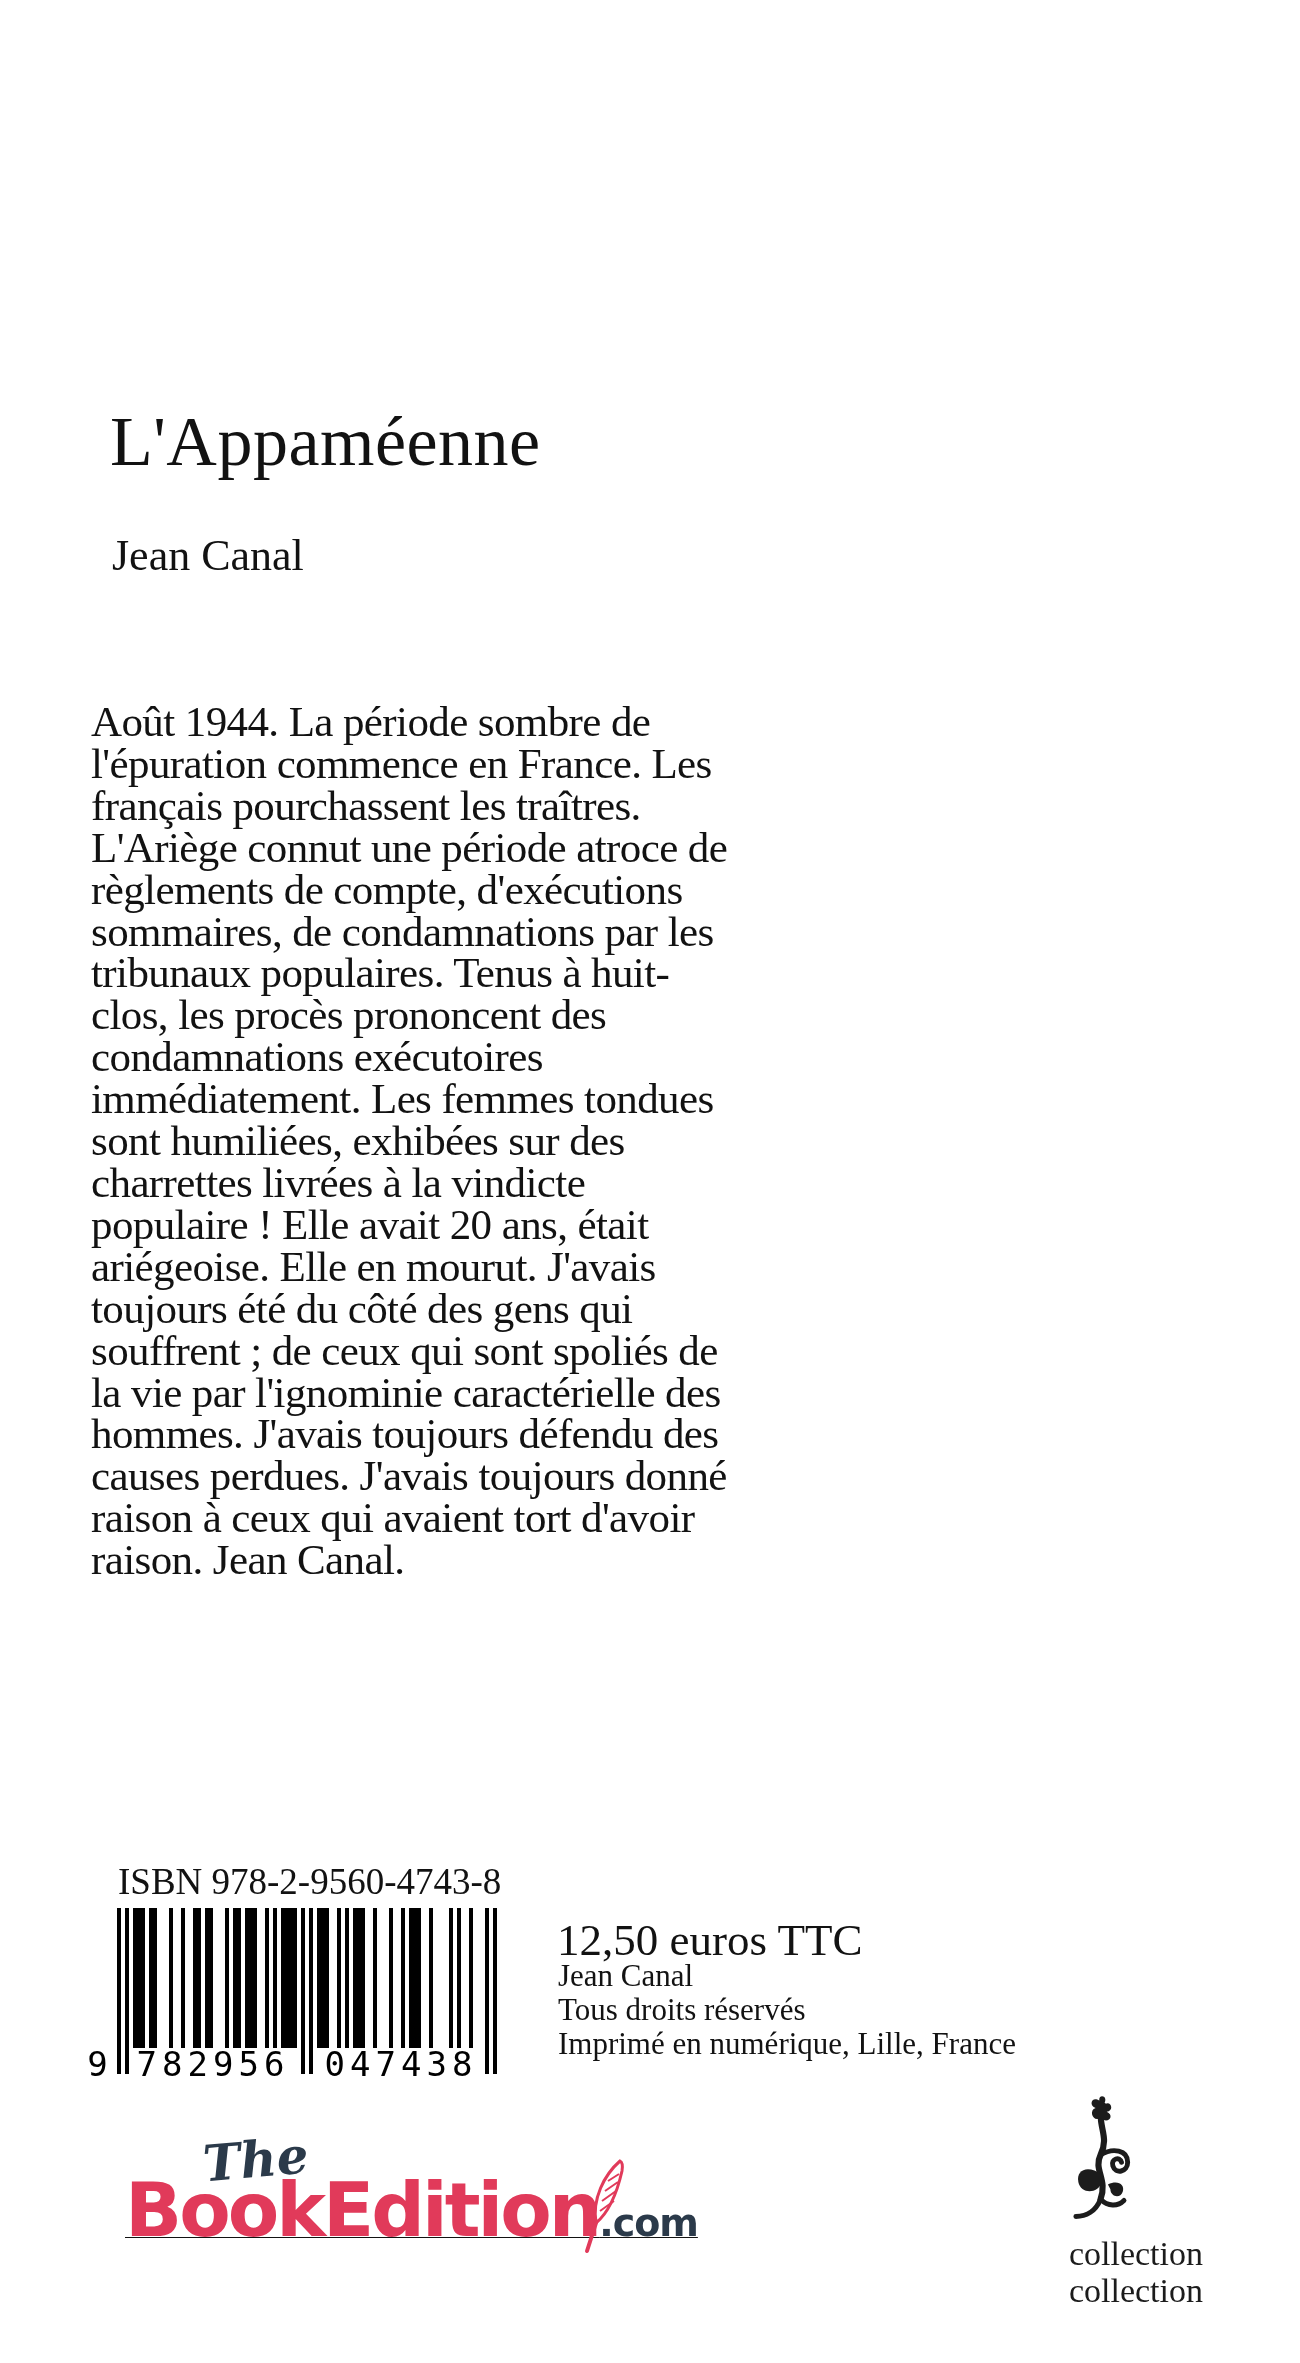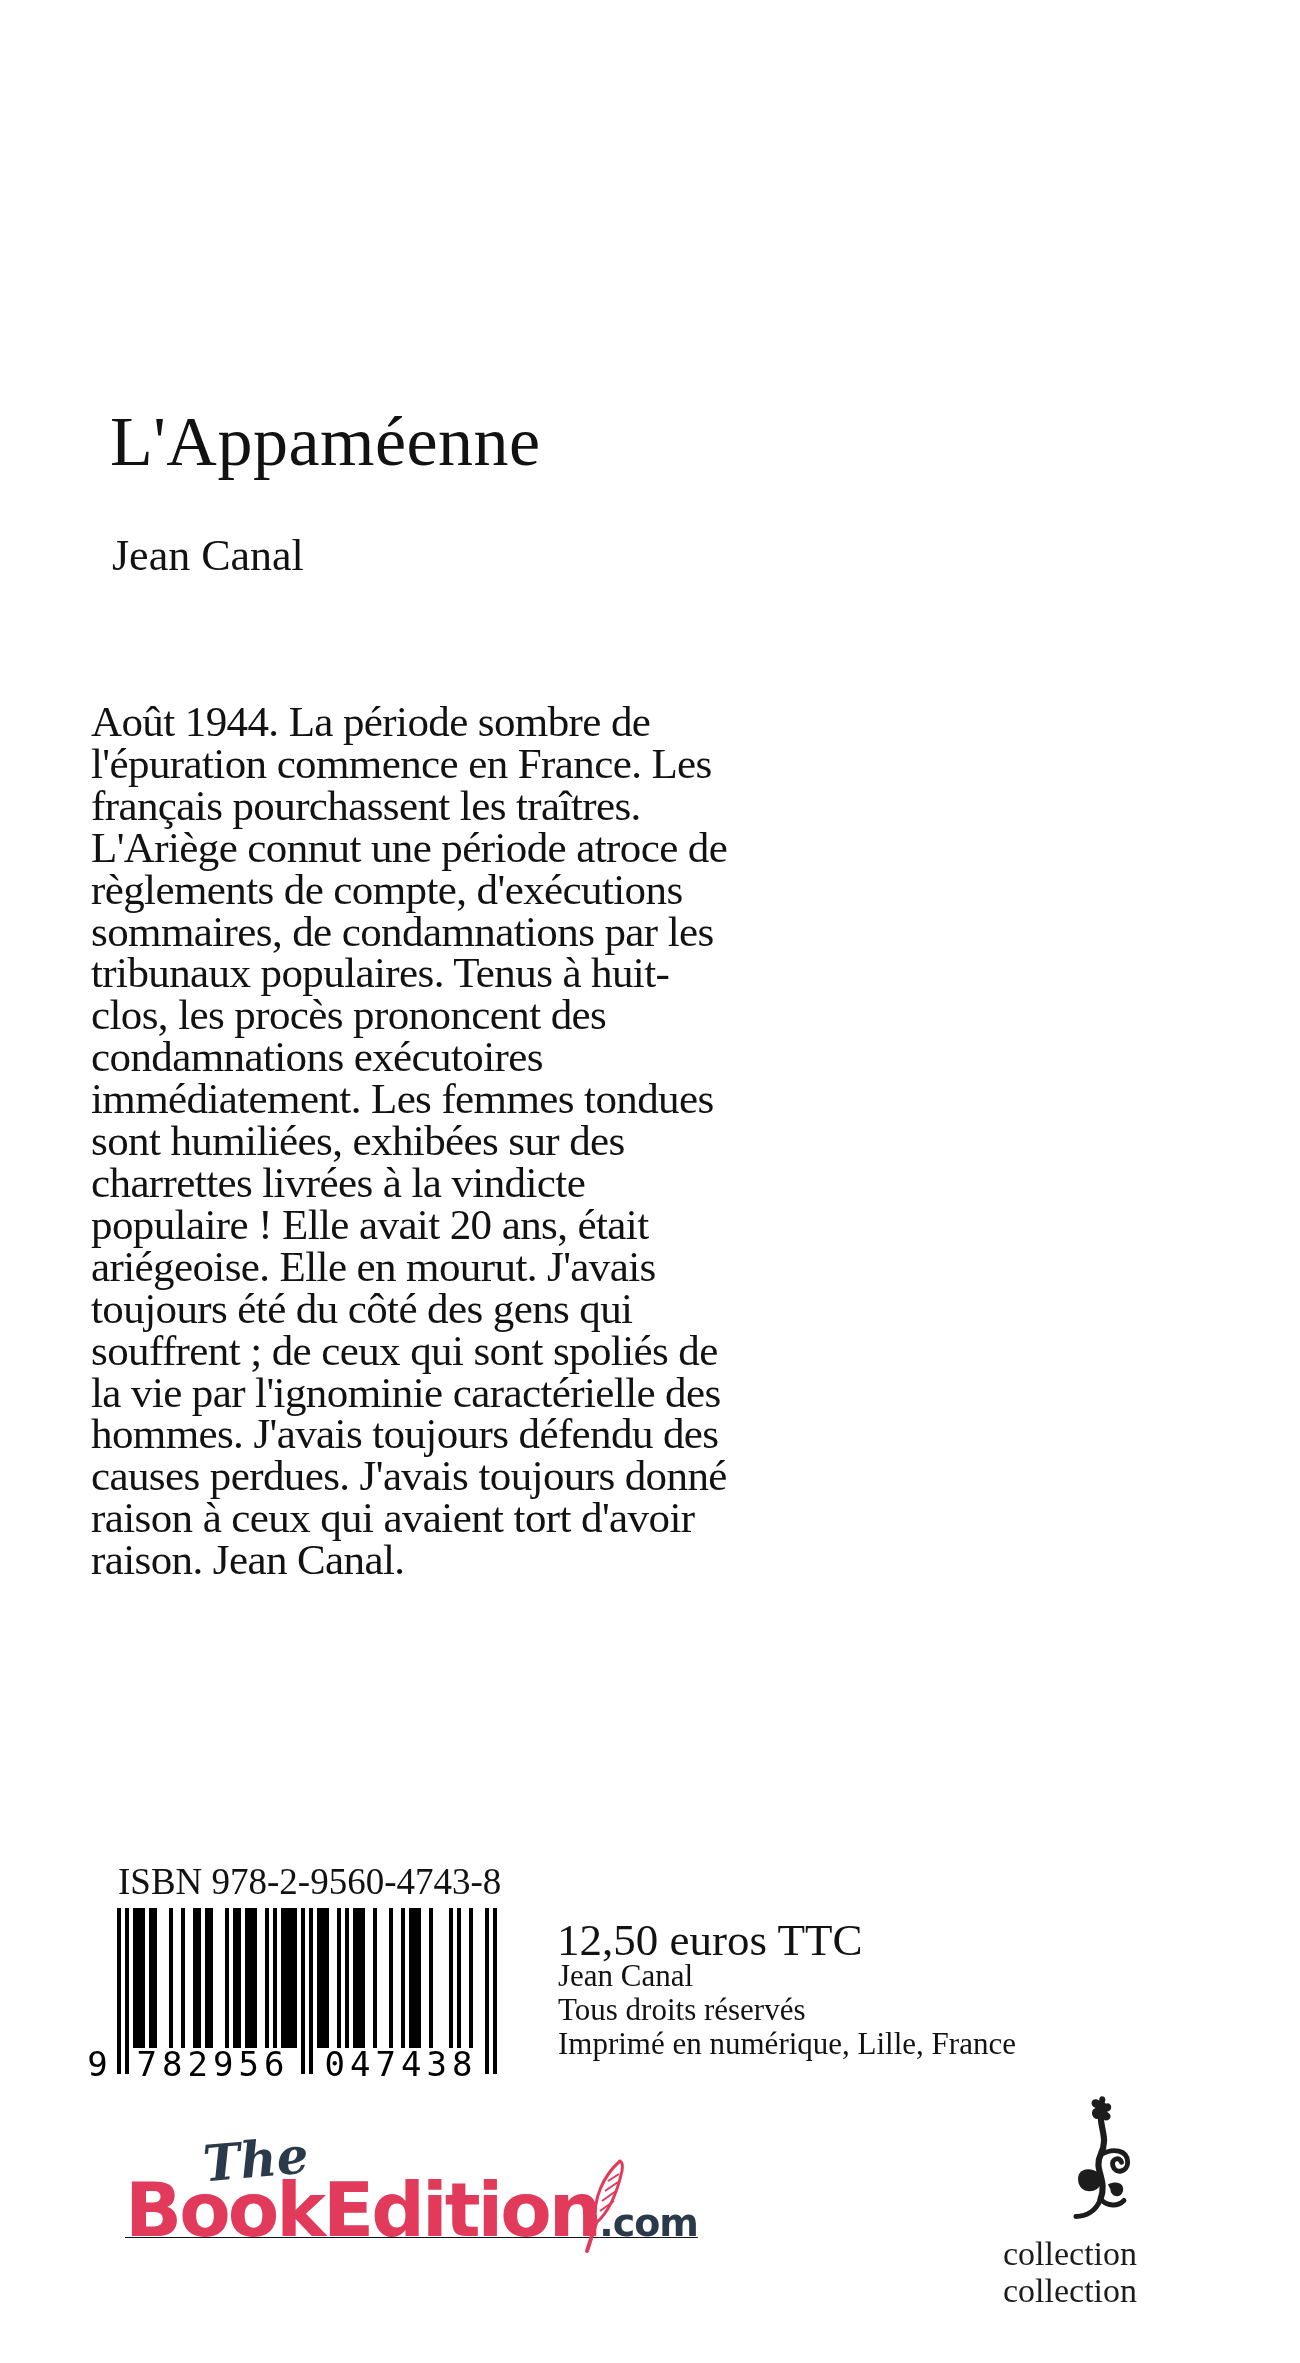--- a/index.html
+++ b/index.html
@@ -108,21 +108,21 @@
     text-align:center;
     font-family:"DejaVu Sans", sans-serif;
     font-weight:bold;
     font-size:23px;
     letter-spacing:2.2px;
     white-space:nowrap;
   }
 
   .collection{
     left:1003px;top:2093px;width:200px;
-    text-align:left;
+    text-align:right;
   }
   .collection .ornament{display:block;margin:0 auto 6px auto;}
   .collection .coll-text{
     font-size:34px;line-height:37px;
     color:#1c1c1c;
   }
 </style>
 </head>
 <body>
 

